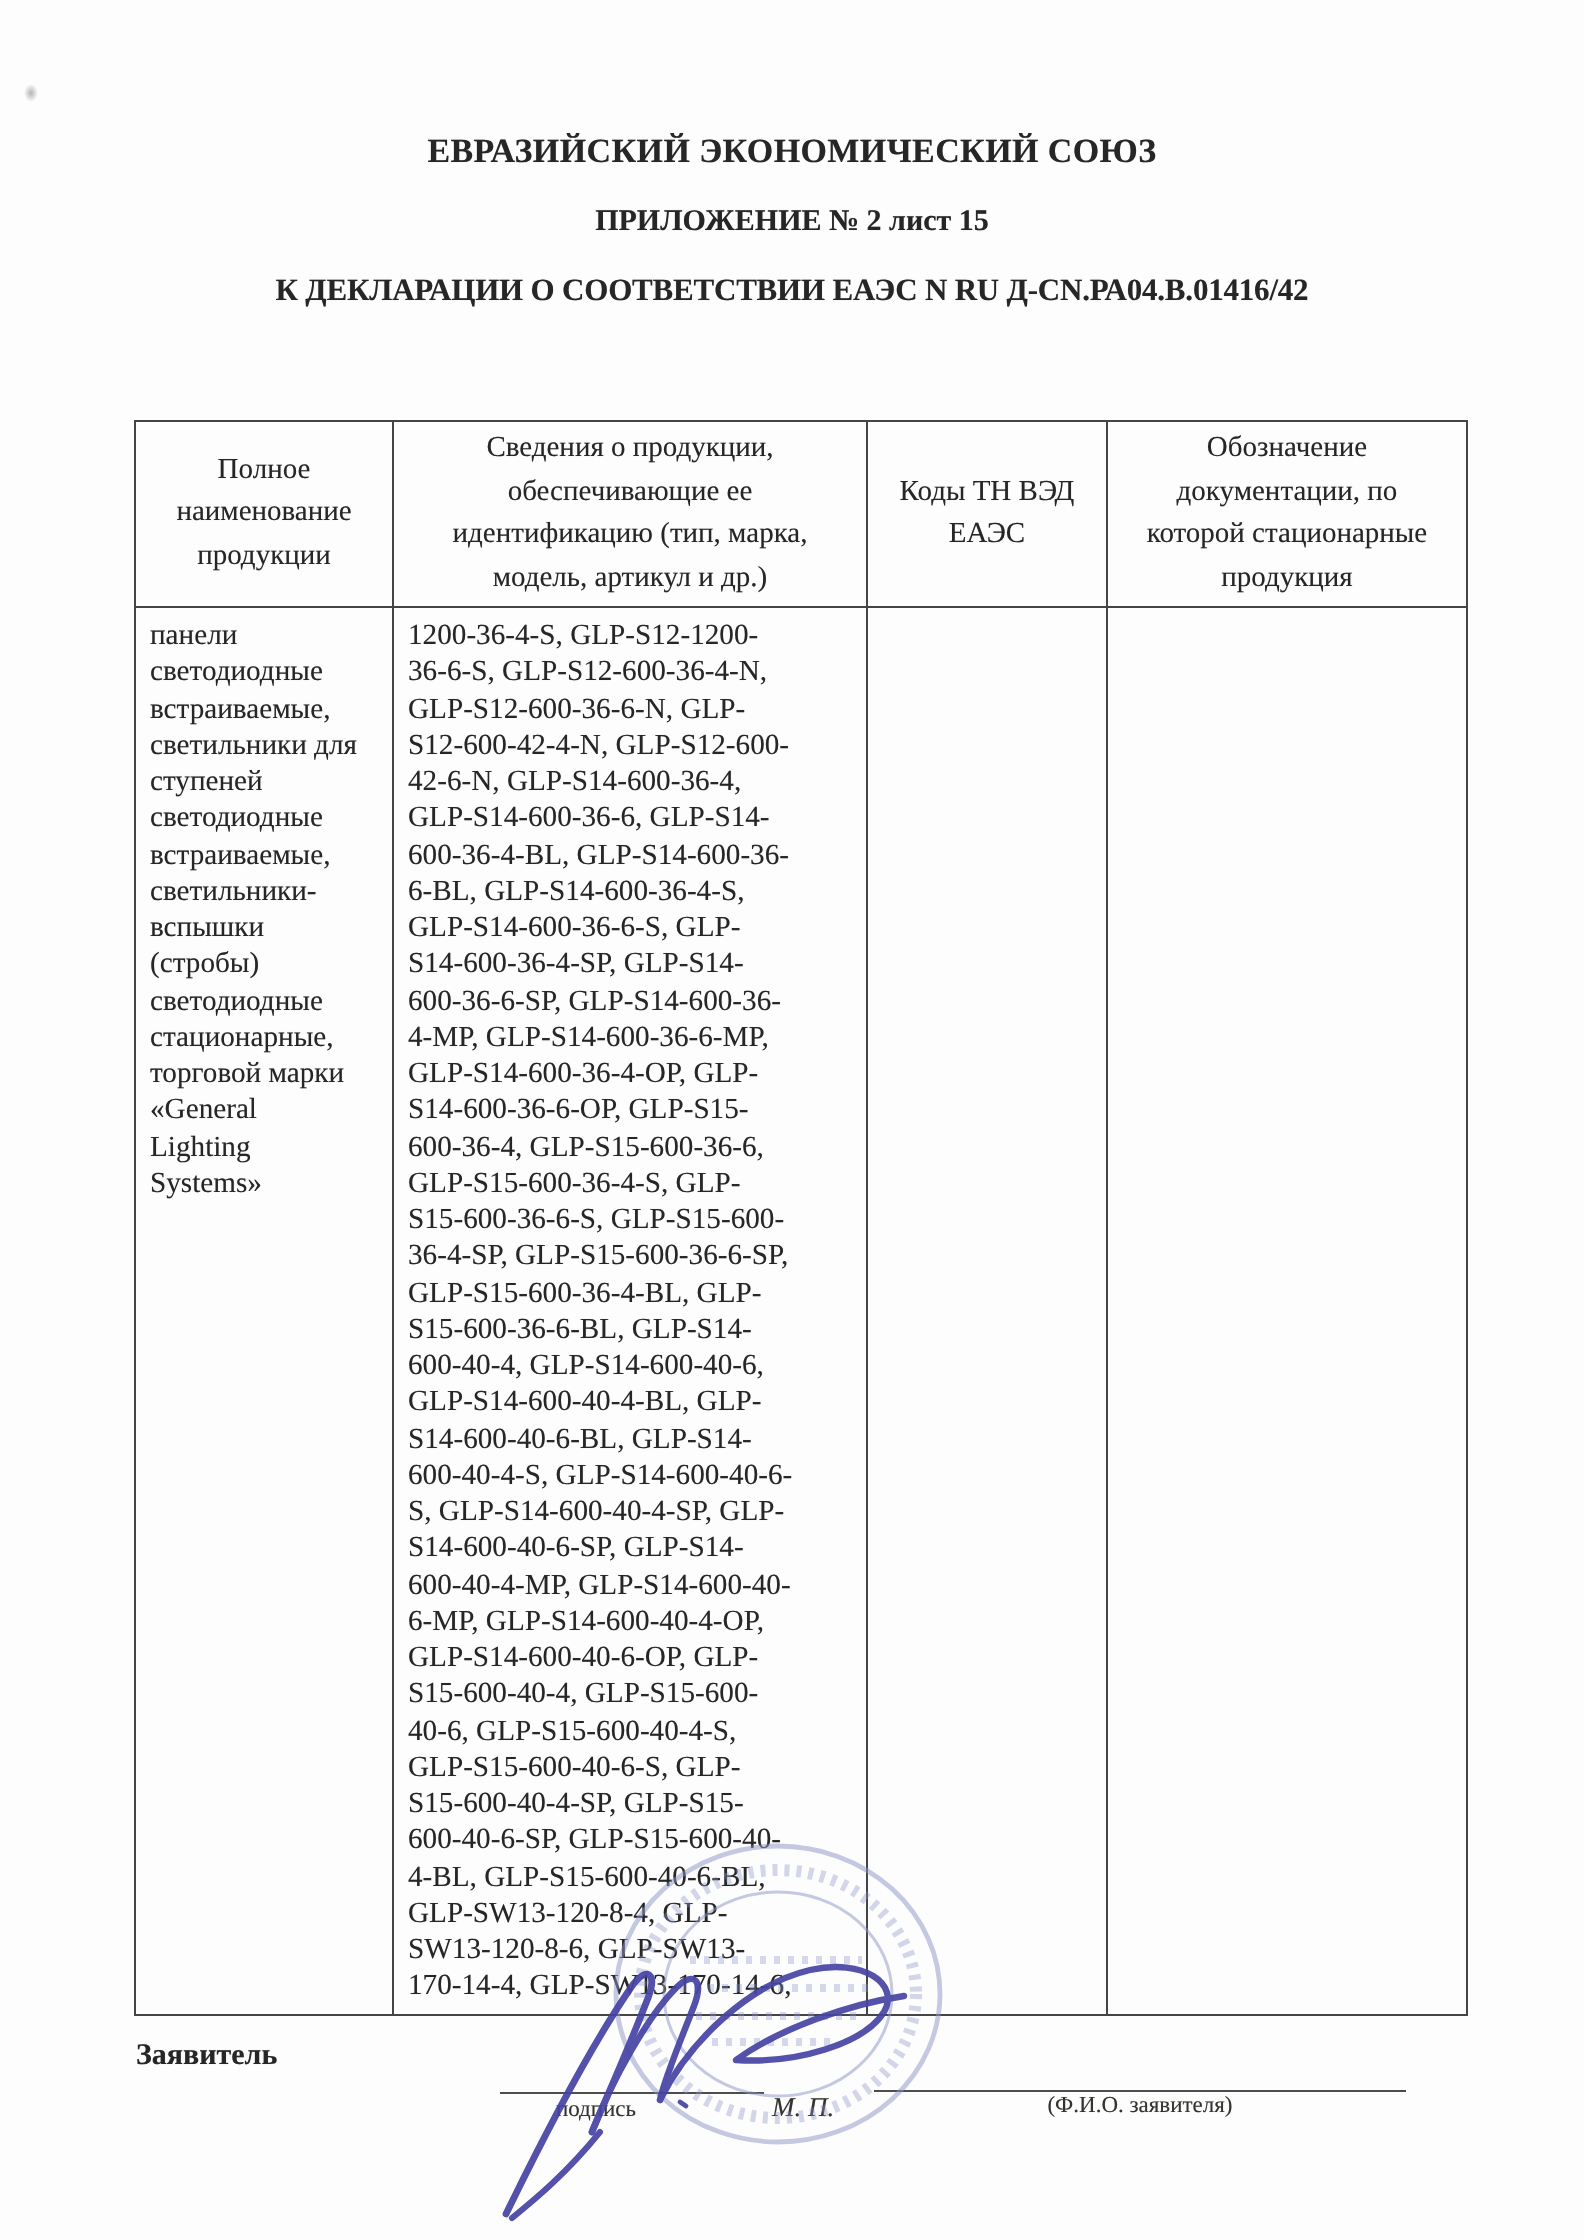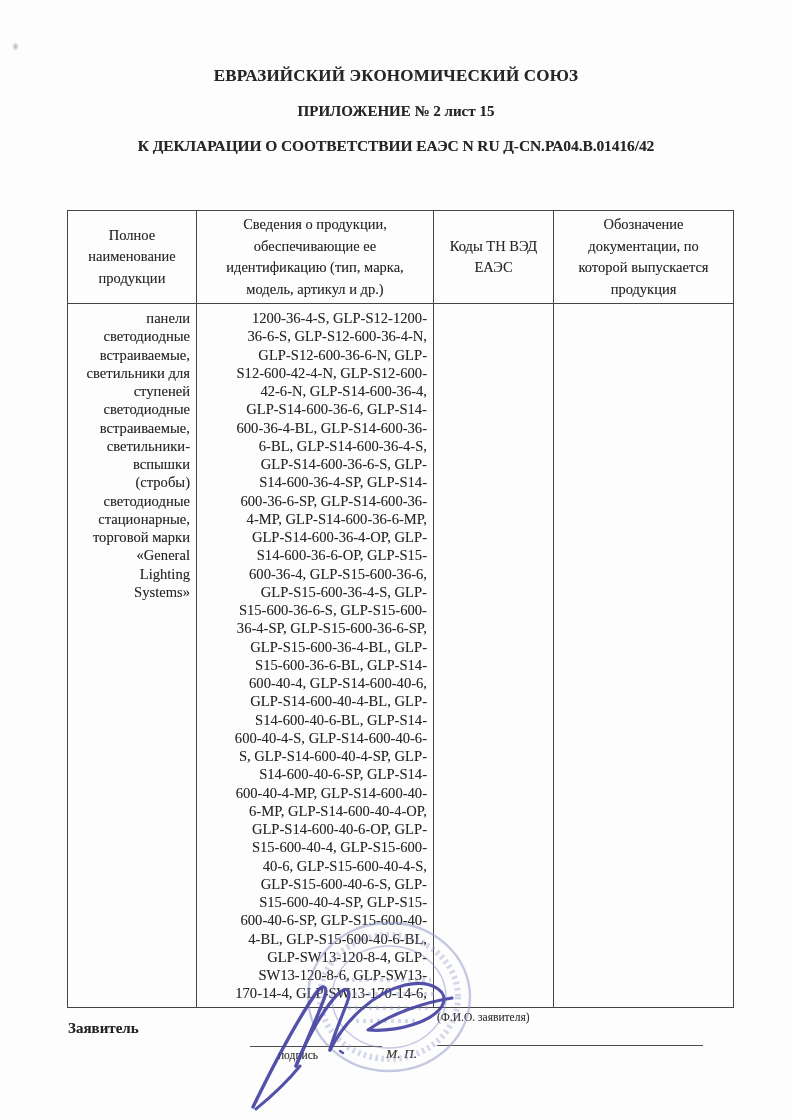--- a/index.html
+++ b/index.html
@@ -30,41 +30,41 @@
   }
   table.doc thead tr{height:93px;}
   table.doc th{
     font-size:14.5px;line-height:21.5px;text-align:center;vertical-align:middle;
     padding:2px 8px;
   }
   table.doc td{
     vertical-align:top;padding:5px 6px 4px 7px;
     font-size:14.6px;line-height:18.25px;
   }
-  .prewrap{white-space:pre;text-align:right;}
+  .prewrap{white-space:pre;}
   .col-name{width:129px;}
   .col-ident{width:237px;}
   .col-codes{width:120px;}
   .col-docs{width:180px;}
 
   .footer-label{
     position:absolute;left:68px;top:1020px;font-size:15px;font-weight:bold;
     text-shadow:0 0 .4px rgba(0,0,0,.35);
   }
   .sig-line{position:absolute;height:0;border-top:1.6px solid #4d4d4d;}
   .line-sign{left:250px;top:1046px;width:132px;}
   .line-name{left:437px;top:1045px;width:266px;}
   .cap{position:absolute;font-size:11.5px;color:#33332f;text-shadow:0 0 .4px rgba(0,0,0,.3);}
   .cap-sign{left:258px;top:1049px;width:80px;text-align:center;}
   .cap-mp{left:386px;top:1046px;font-size:13.5px;font-style:italic;}
   .name-text{
     position:absolute;left:437px;top:1026px;width:266px;text-align:center;
     font-size:14.2px;color:#2b2b2b;text-shadow:0 0 .4px rgba(0,0,0,.3);
   }
-  .cap-name{left:437px;top:1011px;width:266px;text-align:left;}
+  .cap-name{left:437px;top:1047px;width:266px;text-align:center;}
   svg.overlay{position:absolute;left:0;top:0;pointer-events:none;z-index:5;}
 </style>
 </head>
 <body>
 
 <div class="page">
 
   <div class="scan-speck"></div>
 
   <div class="ctr title-union">ЕВРАЗИЙСКИЙ ЭКОНОМИЧЕСКИЙ СОЮЗ</div>
@@ -76,21 +76,21 @@
       <col class="col-name">
         <col class="col-ident">
         <col class="col-codes">
         <col class="col-docs">
     </colgroup>
     <thead>
       <tr>
         <th>Полное наименование продукции</th>
         <th>Сведения о продукции, обеспечивающие ее идентификацию (тип, марка, модель, артикул и др.)</th>
         <th>Коды ТН ВЭД ЕАЭС</th>
-        <th>Обозначение документации, по которой выпускается продукция</th>
+        <th>Обозначение документации, по которой стационарные продукция</th>
       </tr>
     </thead>
     <tbody>
       <tr>
         <td>
           <div class="prewrap">панели
 светодиодные
 встраиваемые,
 светильники для
 ступеней

